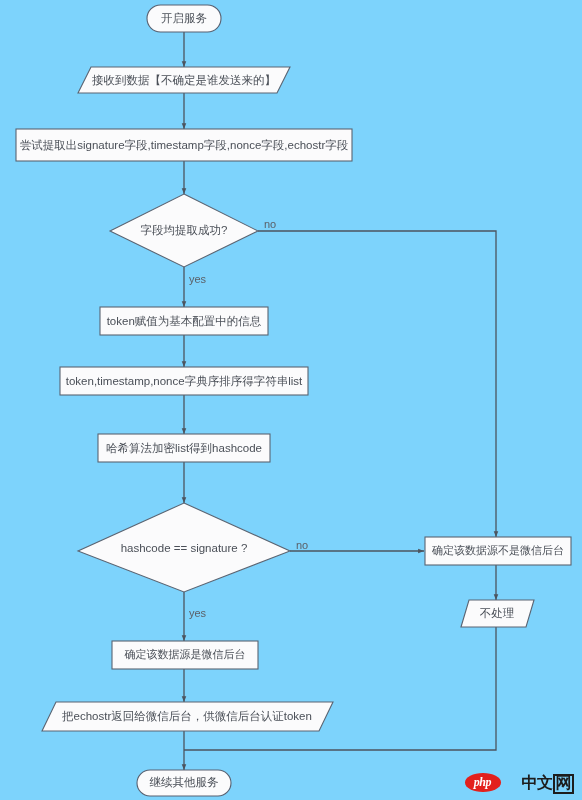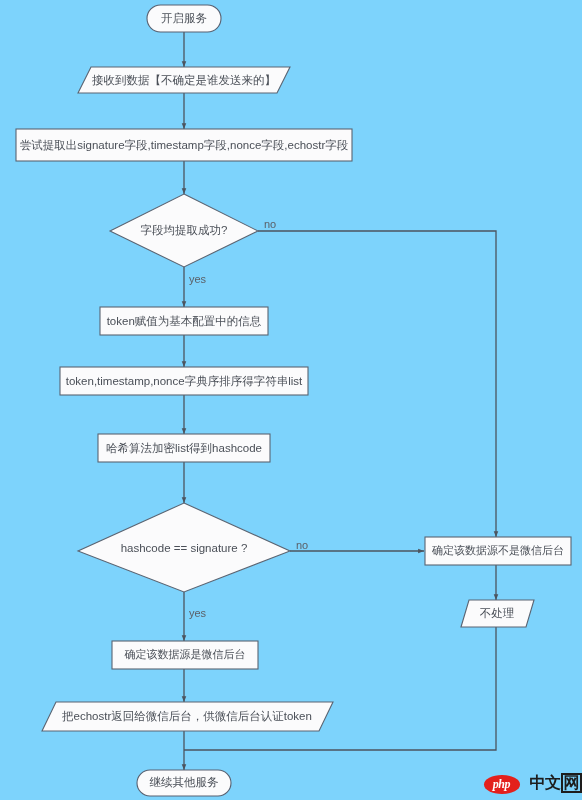--- a/index.html
+++ b/index.html
@@ -47,49 +47,48 @@
   }
   .edge-label {
     fill: #5b6068;
     font-size: 11px;
     font-family: "Liberation Sans", "DejaVu Sans", sans-serif;
     dominant-baseline: middle;
   }
   
   #watermark {
     position: absolute;
-    right: 0;
+    right: 8px;
     bottom: 6px;
     display: flex;
-    align-items: flex-end;
-    gap: 10px;
+    align-items: flex-start;
+    gap: 21px;
     user-select: none;
   }
   #watermark .php-badge {
     display: inline-flex;
     align-items: center;
     justify-content: center;
     width: 36px;
     height: 19px;
     border-radius: 50%;
     background: #e3201c;
     color: #ffffff;
     font-family: "Liberation Serif", "DejaVu Serif", serif;
     font-style: italic;
     font-weight: bold;
     font-size: 12px;
     letter-spacing: -0.4px;
   }
   #watermark .wm-text {
     color: #1d1d1d;
-    font-family: Liberation Sans, sans-serif;
+    font-family: Liberation Mono, monospace;
     font-weight: bold;
     font-size: 16px;
     letter-spacing: -0.5px;
-    margin-top: 40px;
   }
   #watermark .wm-text .boxed {
     display: inline-block;
     border: 2px solid #1d1d1d;
     line-height: 1;
     padding: 0 1px;
   }
 </style>
 </head>
 <body>

